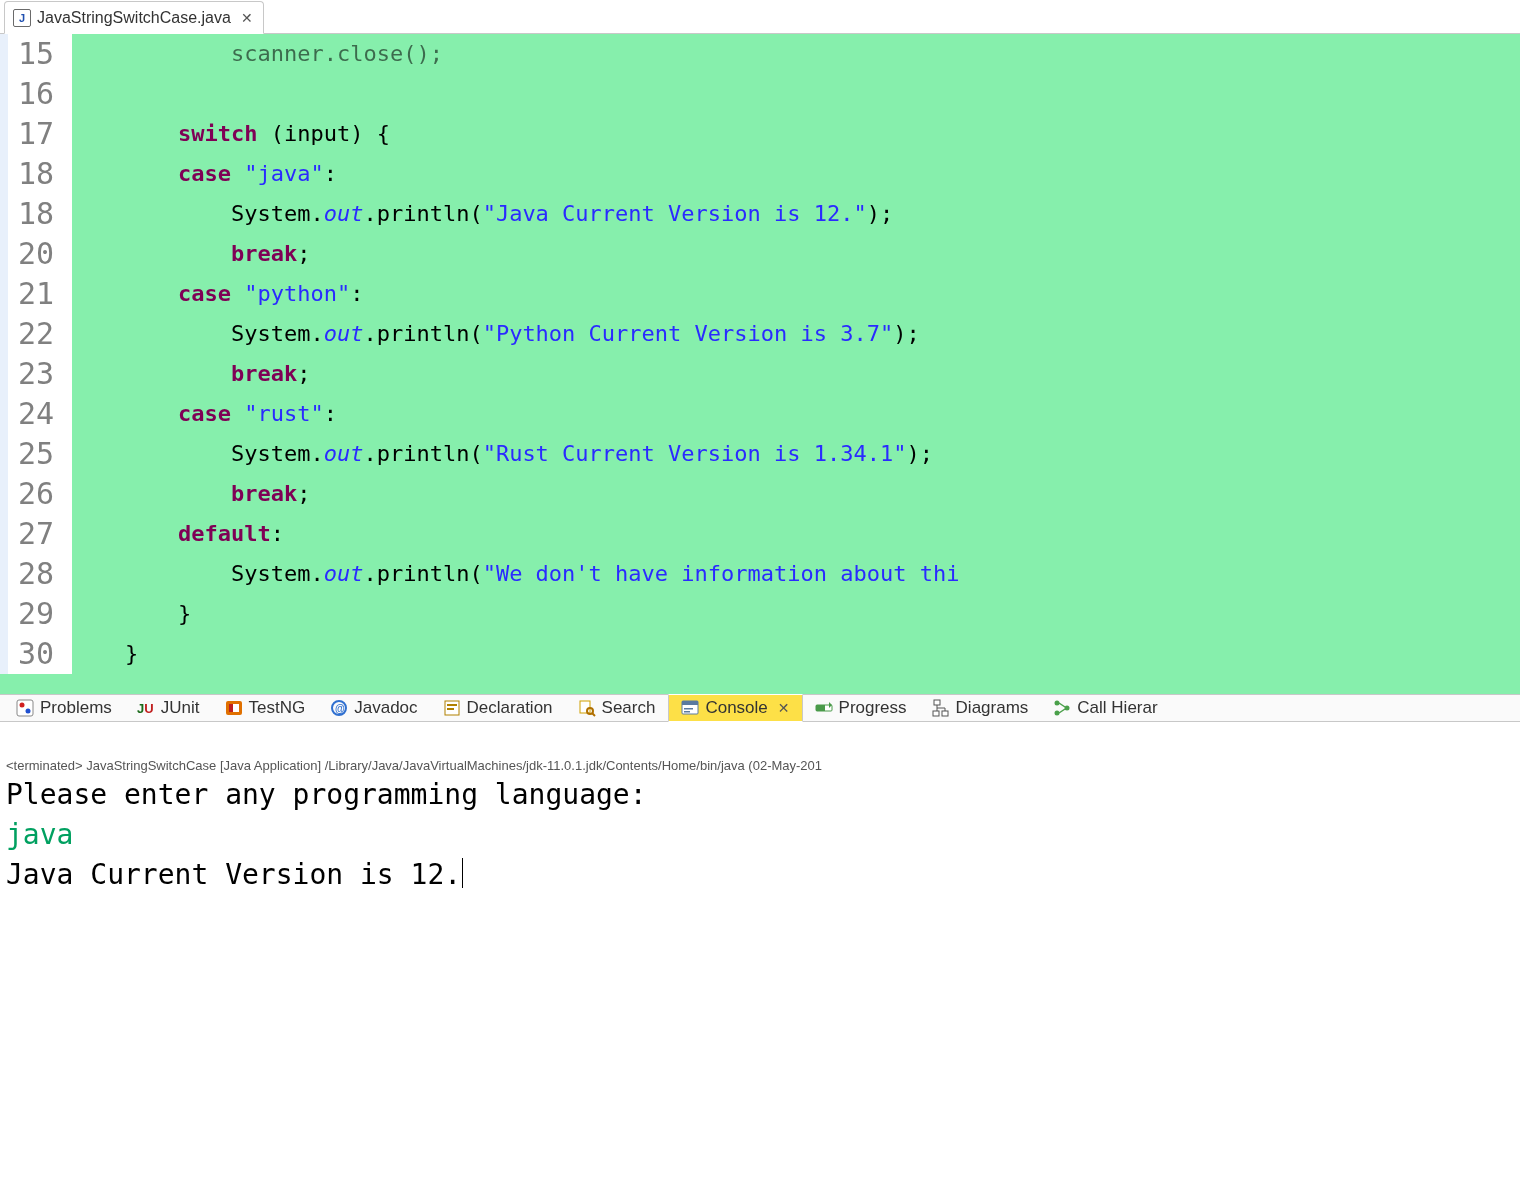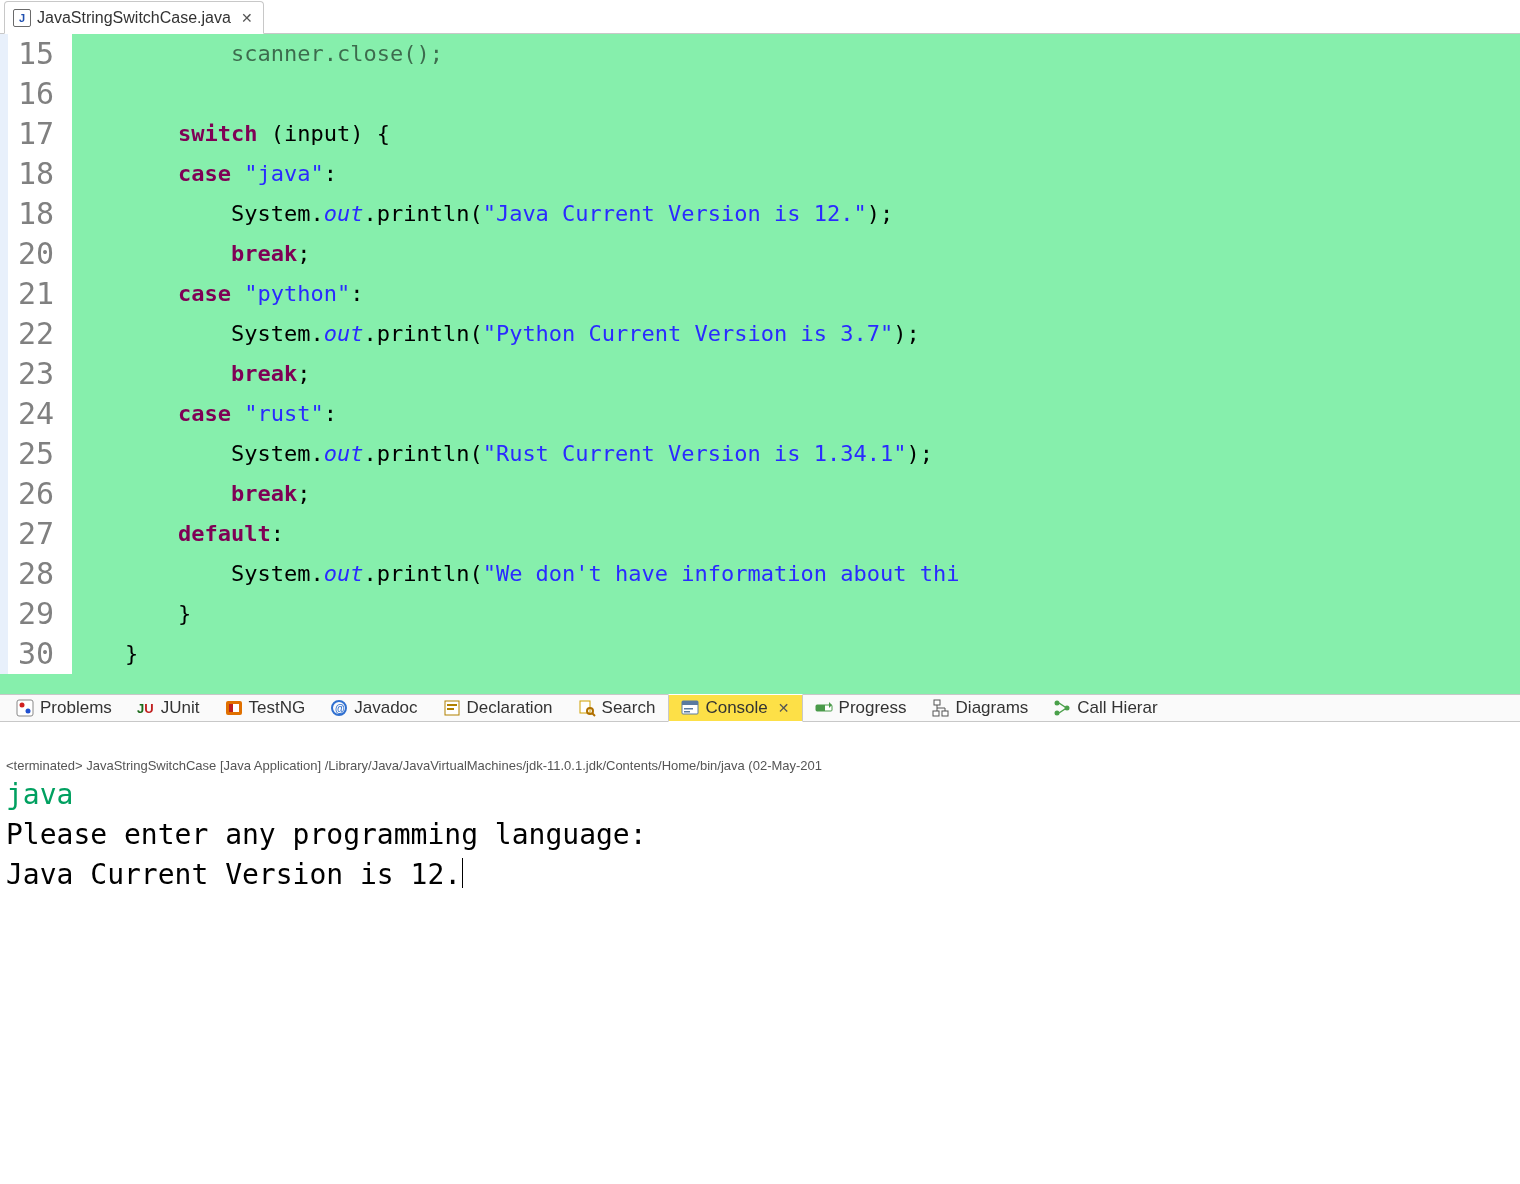--- a/index.html
+++ b/index.html
@@ -341,17 +341,17 @@
           <line x1="6" y1="14" x2="12" y2="10" stroke="#4aa04a" stroke-width="1.5"></line>
         </svg>
       </span>
       <span>Call Hierar</span>
     </div>
   </div>
 
 <div class="console-area">
   <div class="console-status">&lt;terminated&gt; JavaStringSwitchCase [Java Application] /Library/Java/JavaVirtualMachines/jdk-11.0.1.jdk/Contents/Home/bin/java (02-May-201</div>
   <div id="console-lines">
+      <div class="console-line ">Please enter any programming language:</div>
       <div class="console-line console-input">java</div>
-      <div class="console-line ">Please enter any programming language:</div>
       <div class="console-line ">Java Current Version is 12.<span class="cursor-bar"></span></div>
     </div>
 </div>
 
 </body></html>

